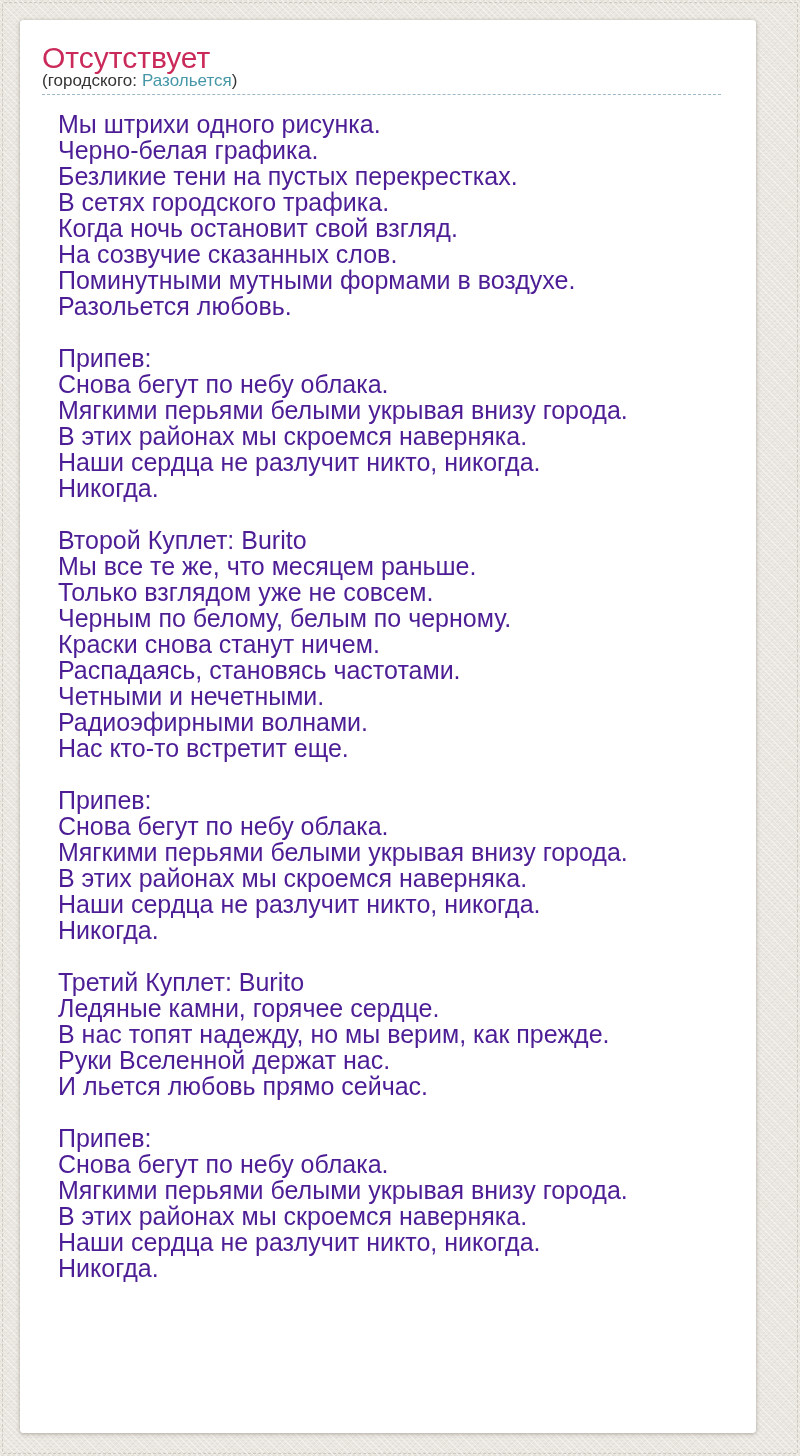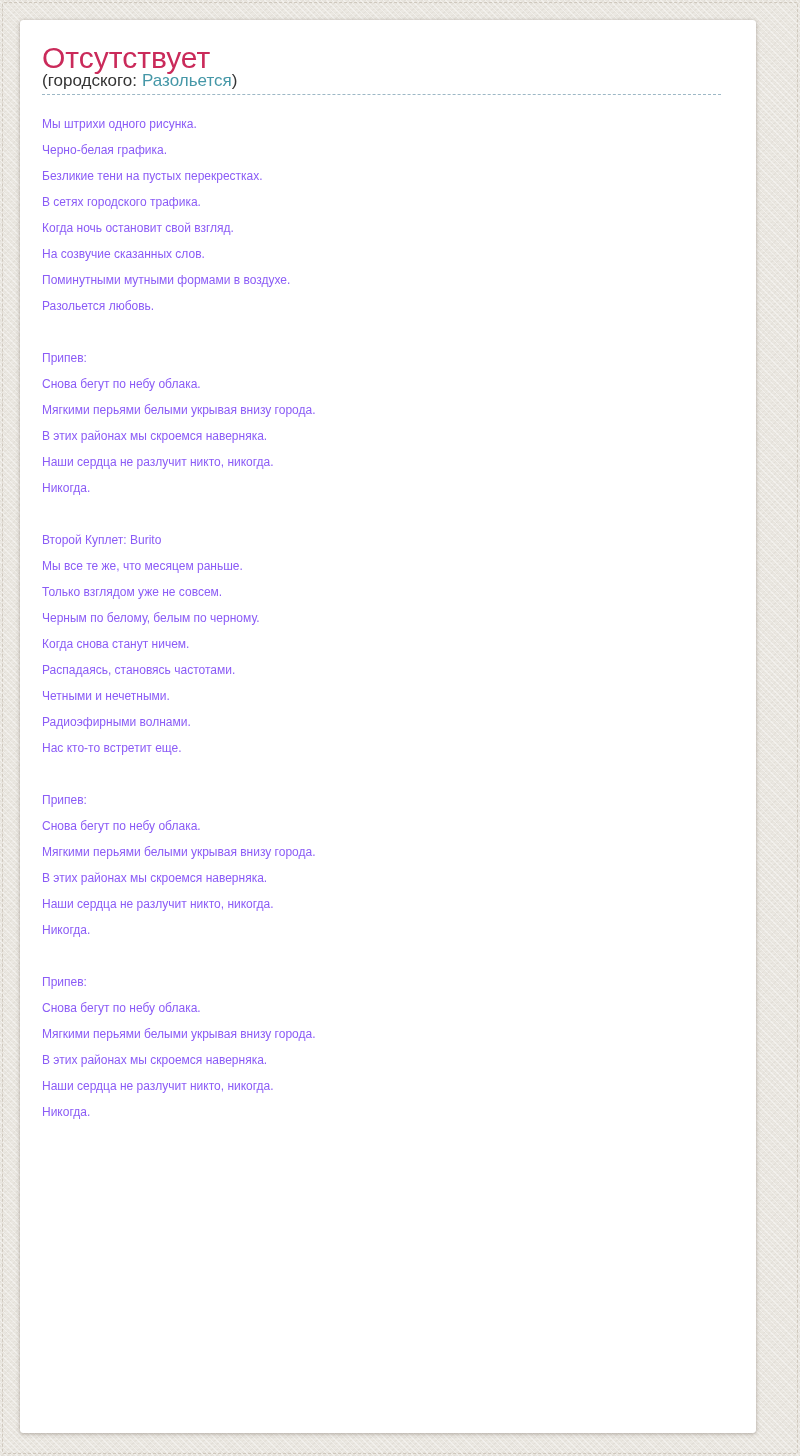--- a/index.html
+++ b/index.html
@@ -59,24 +59,24 @@
     text-decoration: none;
     margin-left: 5px;
     cursor: pointer;
   }
 
   .lyrics {
     padding-top: 16px;
   }
 
   .stanza {
-    margin: 0 0 26px 0;
-    font-size: 12px;
+    margin: 0 0 26px 16px;
+    font-size: 25px;
     line-height: 26px;
-    color: #8b5cf6;
+    color: #4c1d95;
     white-space: pre-line;
   }
 </style>
 </head>
 <body>
 
 <div class="stitch-frame"></div>
 
 <div class="card">
   <div>
@@ -96,31 +96,36 @@
       <p class="stanza">Припев:
 Снова бегут по небу облака.
 Мягкими перьями белыми укрывая внизу города.
 В этих районах мы скроемся наверняка.
 Наши сердца не разлучит никто, никогда.
 Никогда.</p>
       <p class="stanza">Второй Куплет: Burito
 Мы все те же, что месяцем раньше.
 Только взглядом уже не совсем.
 Черным по белому, белым по черному.
-Когда снова станут ничем.
+Краски снова станут ничем.
 Распадаясь, становясь частотами.
 Четными и нечетными.
 Радиоэфирными волнами.
 Нас кто-то встретит еще.</p>
       <p class="stanza">Припев:
 Снова бегут по небу облака.
 Мягкими перьями белыми укрывая внизу города.
 В этих районах мы скроемся наверняка.
 Наши сердца не разлучит никто, никогда.
 Никогда.</p>
+      <p class="stanza">Третий Куплет: Burito
+Ледяные камни, горячее сердце.
+В нас топят надежду, но мы верим, как прежде.
+Руки Вселенной держат нас.
+И льется любовь прямо сейчас.</p>
       <p class="stanza">Припев:
 Снова бегут по небу облака.
 Мягкими перьями белыми укрывая внизу города.
 В этих районах мы скроемся наверняка.
 Наши сердца не разлучит никто, никогда.
 Никогда.</p>
     </div>
 </div>
 
 </body></html>

